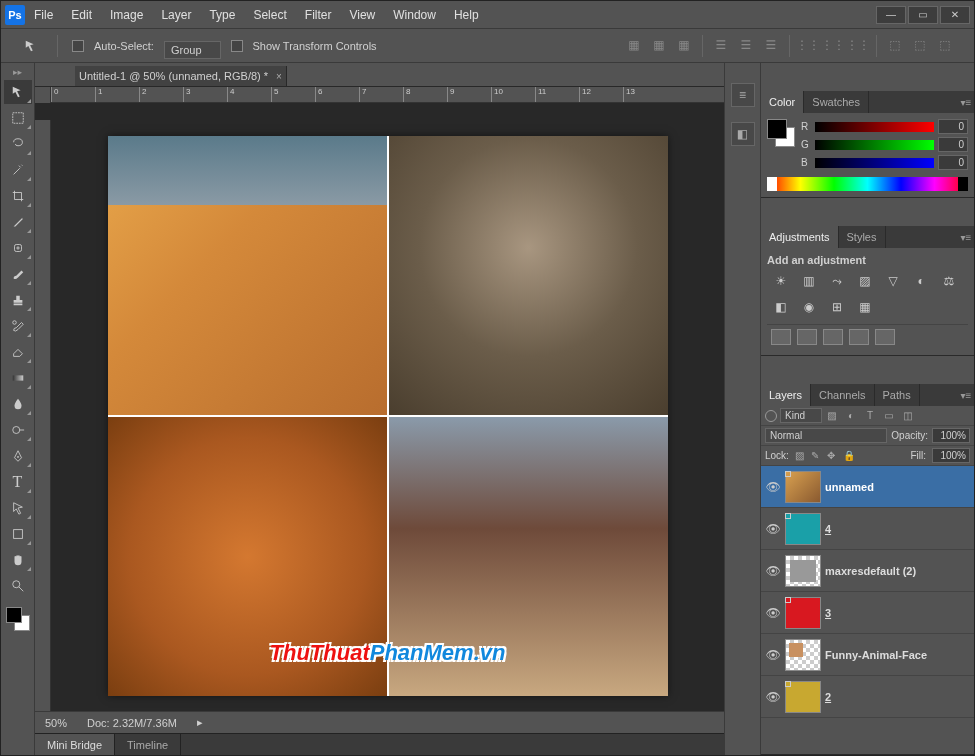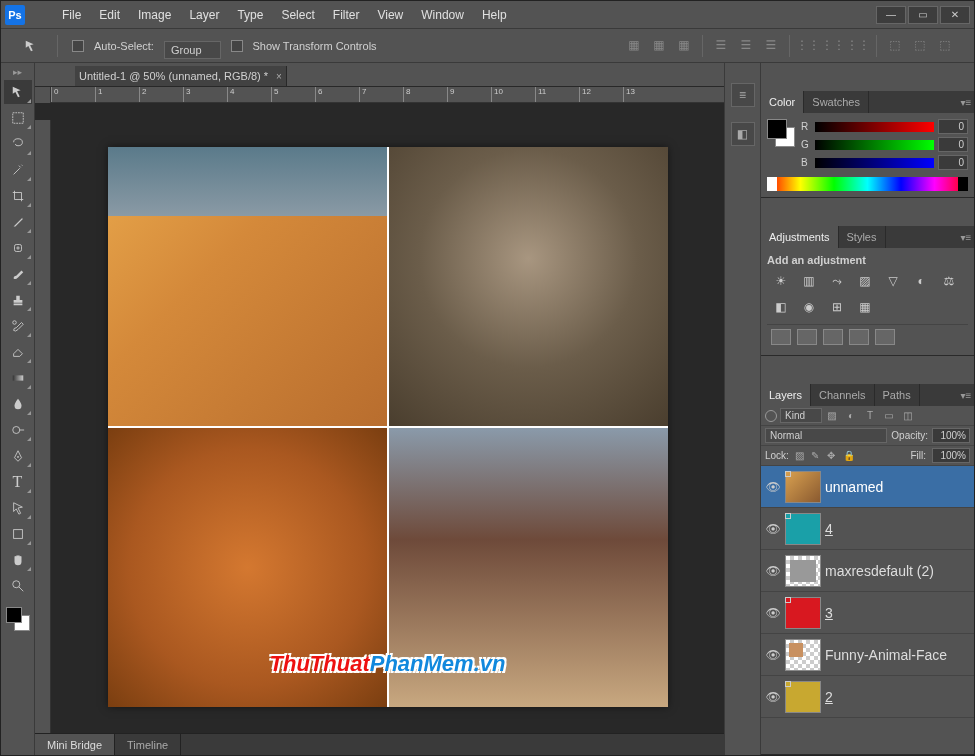--- a/index.html
+++ b/index.html
@@ -1,21 +1,21 @@
 <!DOCTYPE html>
 <html><head>
 <meta charset="utf-8">
 <style>
 * { box-sizing: border-box; margin: 0; padding: 0; font-family: Arial, sans-serif; }
 body { background: #535353; width: 975px; height: 756px; overflow: hidden; color: #d0d0d0; font-size: 11px; user-select: none; }
 .app { display: flex; flex-direction: column; width: 100%; height: 100%; border: 1px solid #222; }
 
 
 .titlebar { height: 28px; background: #535353; display: flex; align-items: center; padding: 0 4px; border-bottom: 1px solid #3a3a3a; }
-.ps-logo { width: 20px; height: 20px; background: #1473e6; border-radius: 2px; margin-right: 28px; display: flex; align-items: center; justify-content: center; color: #fff; font-weight: bold; font-size: 11px; }
+.ps-logo { width: 20px; height: 20px; background: #1473e6; border-radius: 2px; margin-right: 0; display: flex; align-items: center; justify-content: center; color: #fff; font-weight: bold; font-size: 11px; }
 .menu-item { padding: 0 9px; font-size: 12px; color: #e0e0e0; cursor: pointer; }
 .winctrl { margin-left: auto; display: flex; gap: 2px; }
 .winbtn { width: 30px; height: 18px; background: #3d3d3d; border: 1px solid #666; display: flex; align-items: center; justify-content: center; font-size: 10px; color: #ccc; cursor: pointer; }
 
 
 .optbar { height: 34px; background: #535353; display: flex; align-items: center; padding: 0 18px; gap: 10px; border-bottom: 1px solid #3a3a3a; }
 .opt-tool { width: 24px; height: 20px; display: flex; align-items: center; justify-content: center; }
 .chk { width: 12px; height: 12px; border: 1px solid #888; background: #444; }
 .lbl { font-size: 11px; color: #d0d0d0; }
 .dropdown { background: #484848; border: 1px solid #666; padding: 2px 18px 2px 6px; font-size: 11px; color: #d0d0d0; position: relative; margin-top: 8px; }
@@ -114,21 +114,21 @@
 .li { width: 12px; height: 12px; font-size: 10px; color: #aaa; }
 
 .layerlist { overflow-y: auto; }
 .layer { display: flex; align-items: center; height: 42px; border-bottom: 1px solid #444; padding: 0 4px; gap: 4px; cursor: pointer; }
 .layer.sel { background: #3a6ea5; }
 .eye { width: 16px; font-size: 12px; color: #ccc; text-align: center; }
 .thumb { width: 36px; height: 32px; border: 1px solid #888; background: #fff; position: relative; flex-shrink: 0; }
 .thumb.checker { background-image: repeating-conic-gradient(#ccc 0% 25%, #fff 0% 50%); background-size: 8px 8px; }
 .thumb-corners { position: absolute; inset: -2px; border: 1px solid transparent; }
 .thumb-corners::before, .thumb-corners::after { content: ''; position: absolute; width: 4px; height: 4px; border: 1px solid #ccc; }
-.layname { font-size: 14px; color: #ddd; }
+.layname { font-size: 11px; color: #ddd; font-weight: bold; }
 .layer.sel .layname { color: #fff; }
 
 
 svg { width: 14px; height: 14px; }
 </style>
 </head>
 <body>
 
 <div class="app">
 
@@ -351,20 +351,25 @@
             <div class="img-slot img-cats"></div>
             <div class="img-slot img-sloth"></div>
             <div class="img-slot img-fox"></div>
             <div class="img-slot img-dog"></div>
             <div class="watermark">
               <span class="wm-red">ThuThuat</span><span class="wm-blue">PhanMem</span><span class="wm-blue">.vn</span>
             </div>
           </div>
         </div>
       </div>
+      <div class="statusbar">
+        <span>50%</span>
+        <span>Doc: 2.32M/7.36M</span>
+        <span>▸</span>
+      </div>
       <div class="btmtabs">
         <div class="btmtab act">Mini Bridge</div>
         <div class="btmtab">Timeline</div>
       </div>
     </div>
 
     <div class="right">
       <div class="dockstrip">
         <div class="dockicon">≡</div>
         <div class="dockicon">◧</div>

